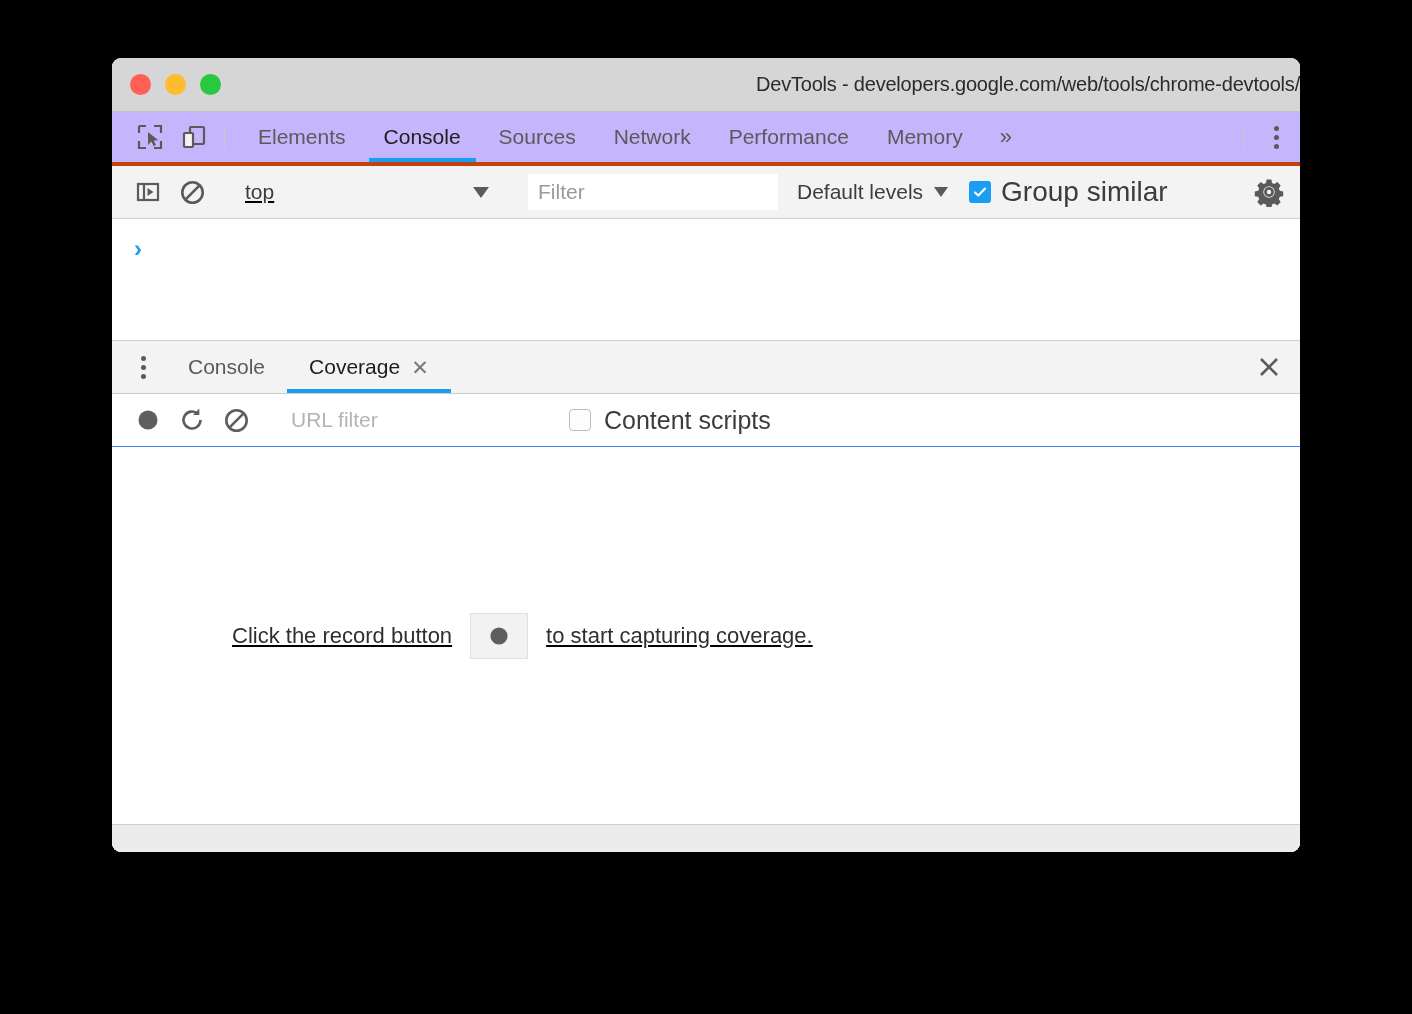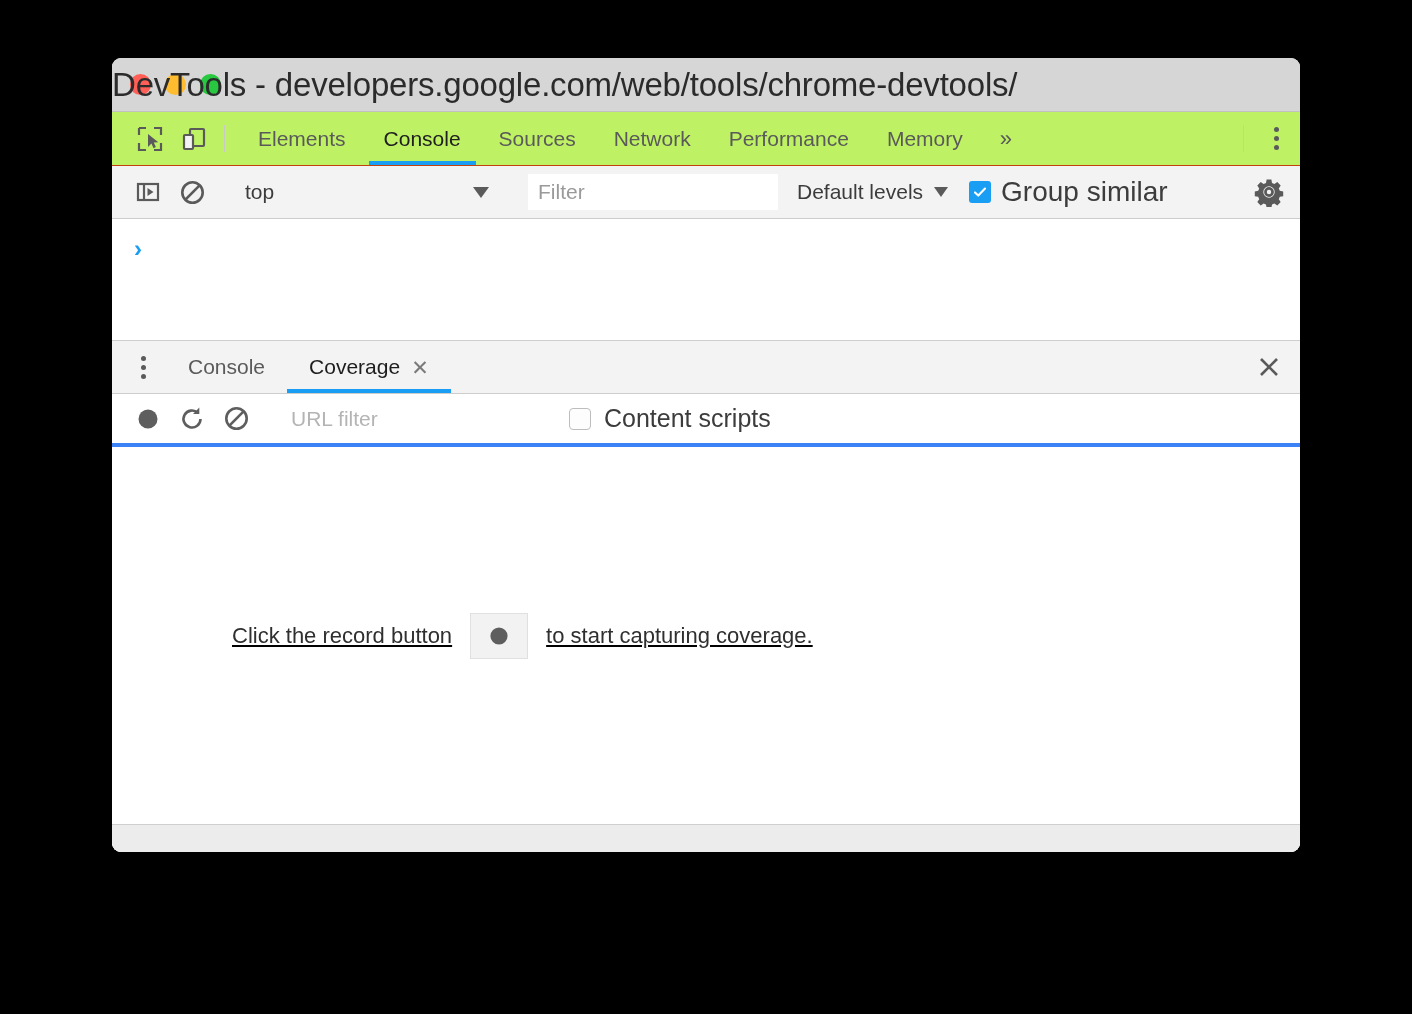--- a/index.html
+++ b/index.html
@@ -38,33 +38,33 @@
     gap: 14px;
     margin-left: 18px;
   }
   .light { width: 21px; height: 21px; border-radius: 50%; }
   .light.red    { background: #ff5f56; }
   .light.yellow { background: #febc2e; }
   .light.green  { background: #28c840; }
   #window-title {
     position: absolute;
     left: 0; right: 0;
-    text-align: left;
-    font-size: 33px;
+    text-align: right;
+    font-size: 20px;
     color: #2b2b2b;
     letter-spacing: -0.2px;
     pointer-events: none;
   }
 
   
   #main-tabbar {
     height: 54px;
     flex: 0 0 54px;
-    background: #bef264;
-    border-bottom: 1px solid #c2410c;
+    background: #c4b5fd;
+    border-bottom: 4px solid #c2410c;
     display: flex;
     align-items: stretch;
     position: relative;
   }
   .tb-icon-btn {
     width: 44px;
     display: flex; align-items: center; justify-content: center;
     cursor: pointer;
   }
   #main-tabbar .tb-icon-btn:first-child { margin-left: 16px; }
@@ -113,20 +113,21 @@
     border-bottom: 1px solid #cdcdcd;
     display: flex;
     align-items: center;
   }
   #console-toolbar .tb-icon-btn:first-child { margin-left: 14px; }
   #context-select {
     display: flex; align-items: center;
     width: 270px;
     padding-left: 14px;
     cursor: pointer;
+    text-decoration: underline;
   }
   #context-select .ctx-label { font-size: 21px; color: #3c3c3c; }
   #context-select .caret { margin-left: auto; margin-right: 12px; }
   .caret {
     width: 0; height: 0;
     border-left: 8px solid transparent;
     border-right: 8px solid transparent;
     border-top: 11px solid #5a5a5a;
   }
   #filter-input {
@@ -227,21 +228,21 @@
     margin-left: auto;
     width: 62px;
     display: flex; align-items: center; justify-content: center;
     cursor: pointer;
   }
 
   #coverage-toolbar {
     height: 53px;
     flex: 0 0 53px;
     background: #ffffff;
-    border-bottom: 4px solid #3b82f6;
+    border-bottom: 1px solid #3b82f6;
     display: flex;
     align-items: center;
   }
   #coverage-toolbar .tb-icon-btn:first-child { margin-left: 14px; }
   #url-filter {
     width: 245px; height: 34px;
     border: none; outline: none;
     background: transparent;
     margin-left: 14px;
     font-size: 21px;

